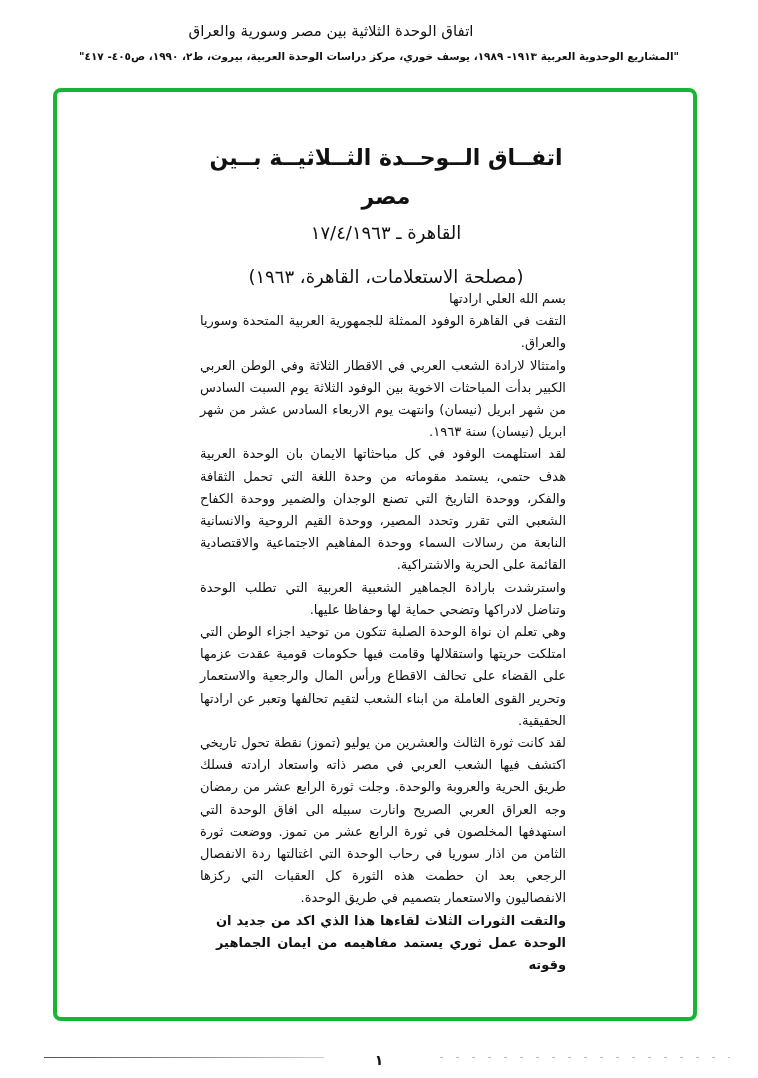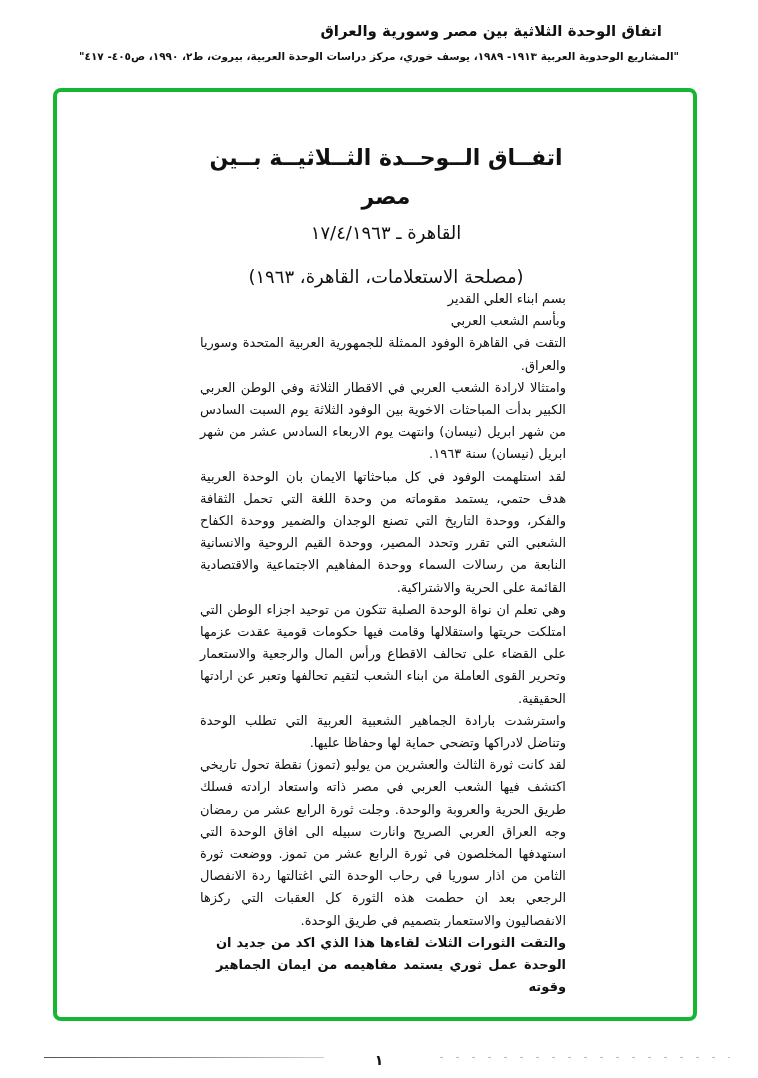--- a/index.html
+++ b/index.html
@@ -2,22 +2,22 @@
 <html><head>
 <meta charset="utf-8">
 <style>
   html, body { margin: 0; padding: 0; background: #ffffff; }
   body {
     width: 758px; height: 1078px; position: relative; overflow: hidden;
     font-family: "DejaVu Sans", sans-serif; color: #111;
   }
   .top-title {
     position: absolute; top: 22px; left: 0; width: 662px;
-    text-align: right; direction: rtl;
-    font-family: "DejaVu Sans", sans-serif; font-weight: bold;
+    text-align: center; direction: rtl;
+    font-family: "DejaVu Sans", sans-serif; font-weight: normal;
     font-size: 15px; color: #111;
   }
   .top-source {
     position: absolute; top: 50px; left: 0; width: 758px;
     text-align: center; direction: rtl;
     font-family: "DejaVu Sans", sans-serif; font-weight: bold;
     font-size: 10.5px; color: #111;
   }
   .frame {
     position: absolute; left: 53px; top: 88px;
@@ -74,26 +74,25 @@
     <span>اتفــاق الــوحــدة الثــلاثيــة بــين مصر</span><br>
   </p>
   <p class="doc-meta">
     <span>القاهرة ـ ١٧/٤/١٩٦٣</span><br>
     <br>
     <span>(مصلحة الاستعلامات، القاهرة، ١٩٦٣)</span>
   </p>
 </div>
 
 <div class="body-text">
-  <p>بسم ابناء العلي القدير</p>
-  <p>وبأسم الشعب العربي</p>
+  <p>بسم الله العلي ارادتها</p>
   <p>التقت في القاهرة الوفود الممثلة للجمهورية العربية المتحدة وسوريا والعراق.</p>
   <p>وامتثالا لارادة الشعب العربي في الاقطار الثلاثة وفي الوطن العربي الكبير بدأت المباحثات الاخوية بين الوفود الثلاثة يوم السبت السادس من شهر ابريل (نيسان) وانتهت يوم الاربعاء السادس عشر من شهر ابريل (نيسان) سنة ١٩٦٣.</p>
   <p>لقد استلهمت الوفود في كل مباحثاتها الايمان بان الوحدة العربية هدف حتمي، يستمد مقوماته من وحدة اللغة التي تحمل الثقافة والفكر، ووحدة التاريخ التي تصنع الوجدان والضمير ووحدة الكفاح الشعبي التي تقرر وتحدد المصير، ووحدة القيم الروحية والانسانية النابعة من رسالات السماء ووحدة المفاهيم الاجتماعية والاقتصادية القائمة على الحرية والاشتراكية.</p>
+  <p>واسترشدت بارادة الجماهير الشعبية العربية التي تطلب الوحدة وتناضل لادراكها وتضحي حماية لها وحفاظا عليها.</p>
   <p>وهي تعلم ان نواة الوحدة الصلبة تتكون من توحيد اجزاء الوطن التي امتلكت حريتها واستقلالها وقامت فيها حكومات قومية عقدت عزمها على القضاء على تحالف الاقطاع ورأس المال والرجعية والاستعمار وتحرير القوى العاملة من ابناء الشعب لتقيم تحالفها وتعبر عن ارادتها الحقيقية.</p>
-  <p>واسترشدت بارادة الجماهير الشعبية العربية التي تطلب الوحدة وتناضل لادراكها وتضحي حماية لها وحفاظا عليها.</p>
   <p>لقد كانت ثورة الثالث والعشرين من يوليو (تموز) نقطة تحول تاريخي اكتشف فيها الشعب العربي في مصر ذاته واستعاد ارادته فسلك طريق الحرية والعروبة والوحدة. وجلت ثورة الرابع عشر من رمضان وجه العراق العربي الصريح وانارت سبيله الى افاق الوحدة التي استهدفها المخلصون في ثورة الرابع عشر من تموز. ووضعت ثورة الثامن من اذار سوريا في رحاب الوحدة التي اغتالتها ردة الانفصال الرجعي بعد ان حطمت هذه الثورة كل العقبات التي ركزها الانفصاليون والاستعمار بتصميم في طريق الوحدة.</p>
   <p class="bold">والتقت الثورات الثلاث لقاءها هذا الذي اكد من جديد ان الوحدة عمل ثوري يستمد مفاهيمه من ايمان الجماهير وقوته</p>
 </div>
 
 <div class="footer-line-left"></div>
 <div class="page-number">١</div>
 <div class="footer-line-right"></div>
 
 </body></html>

